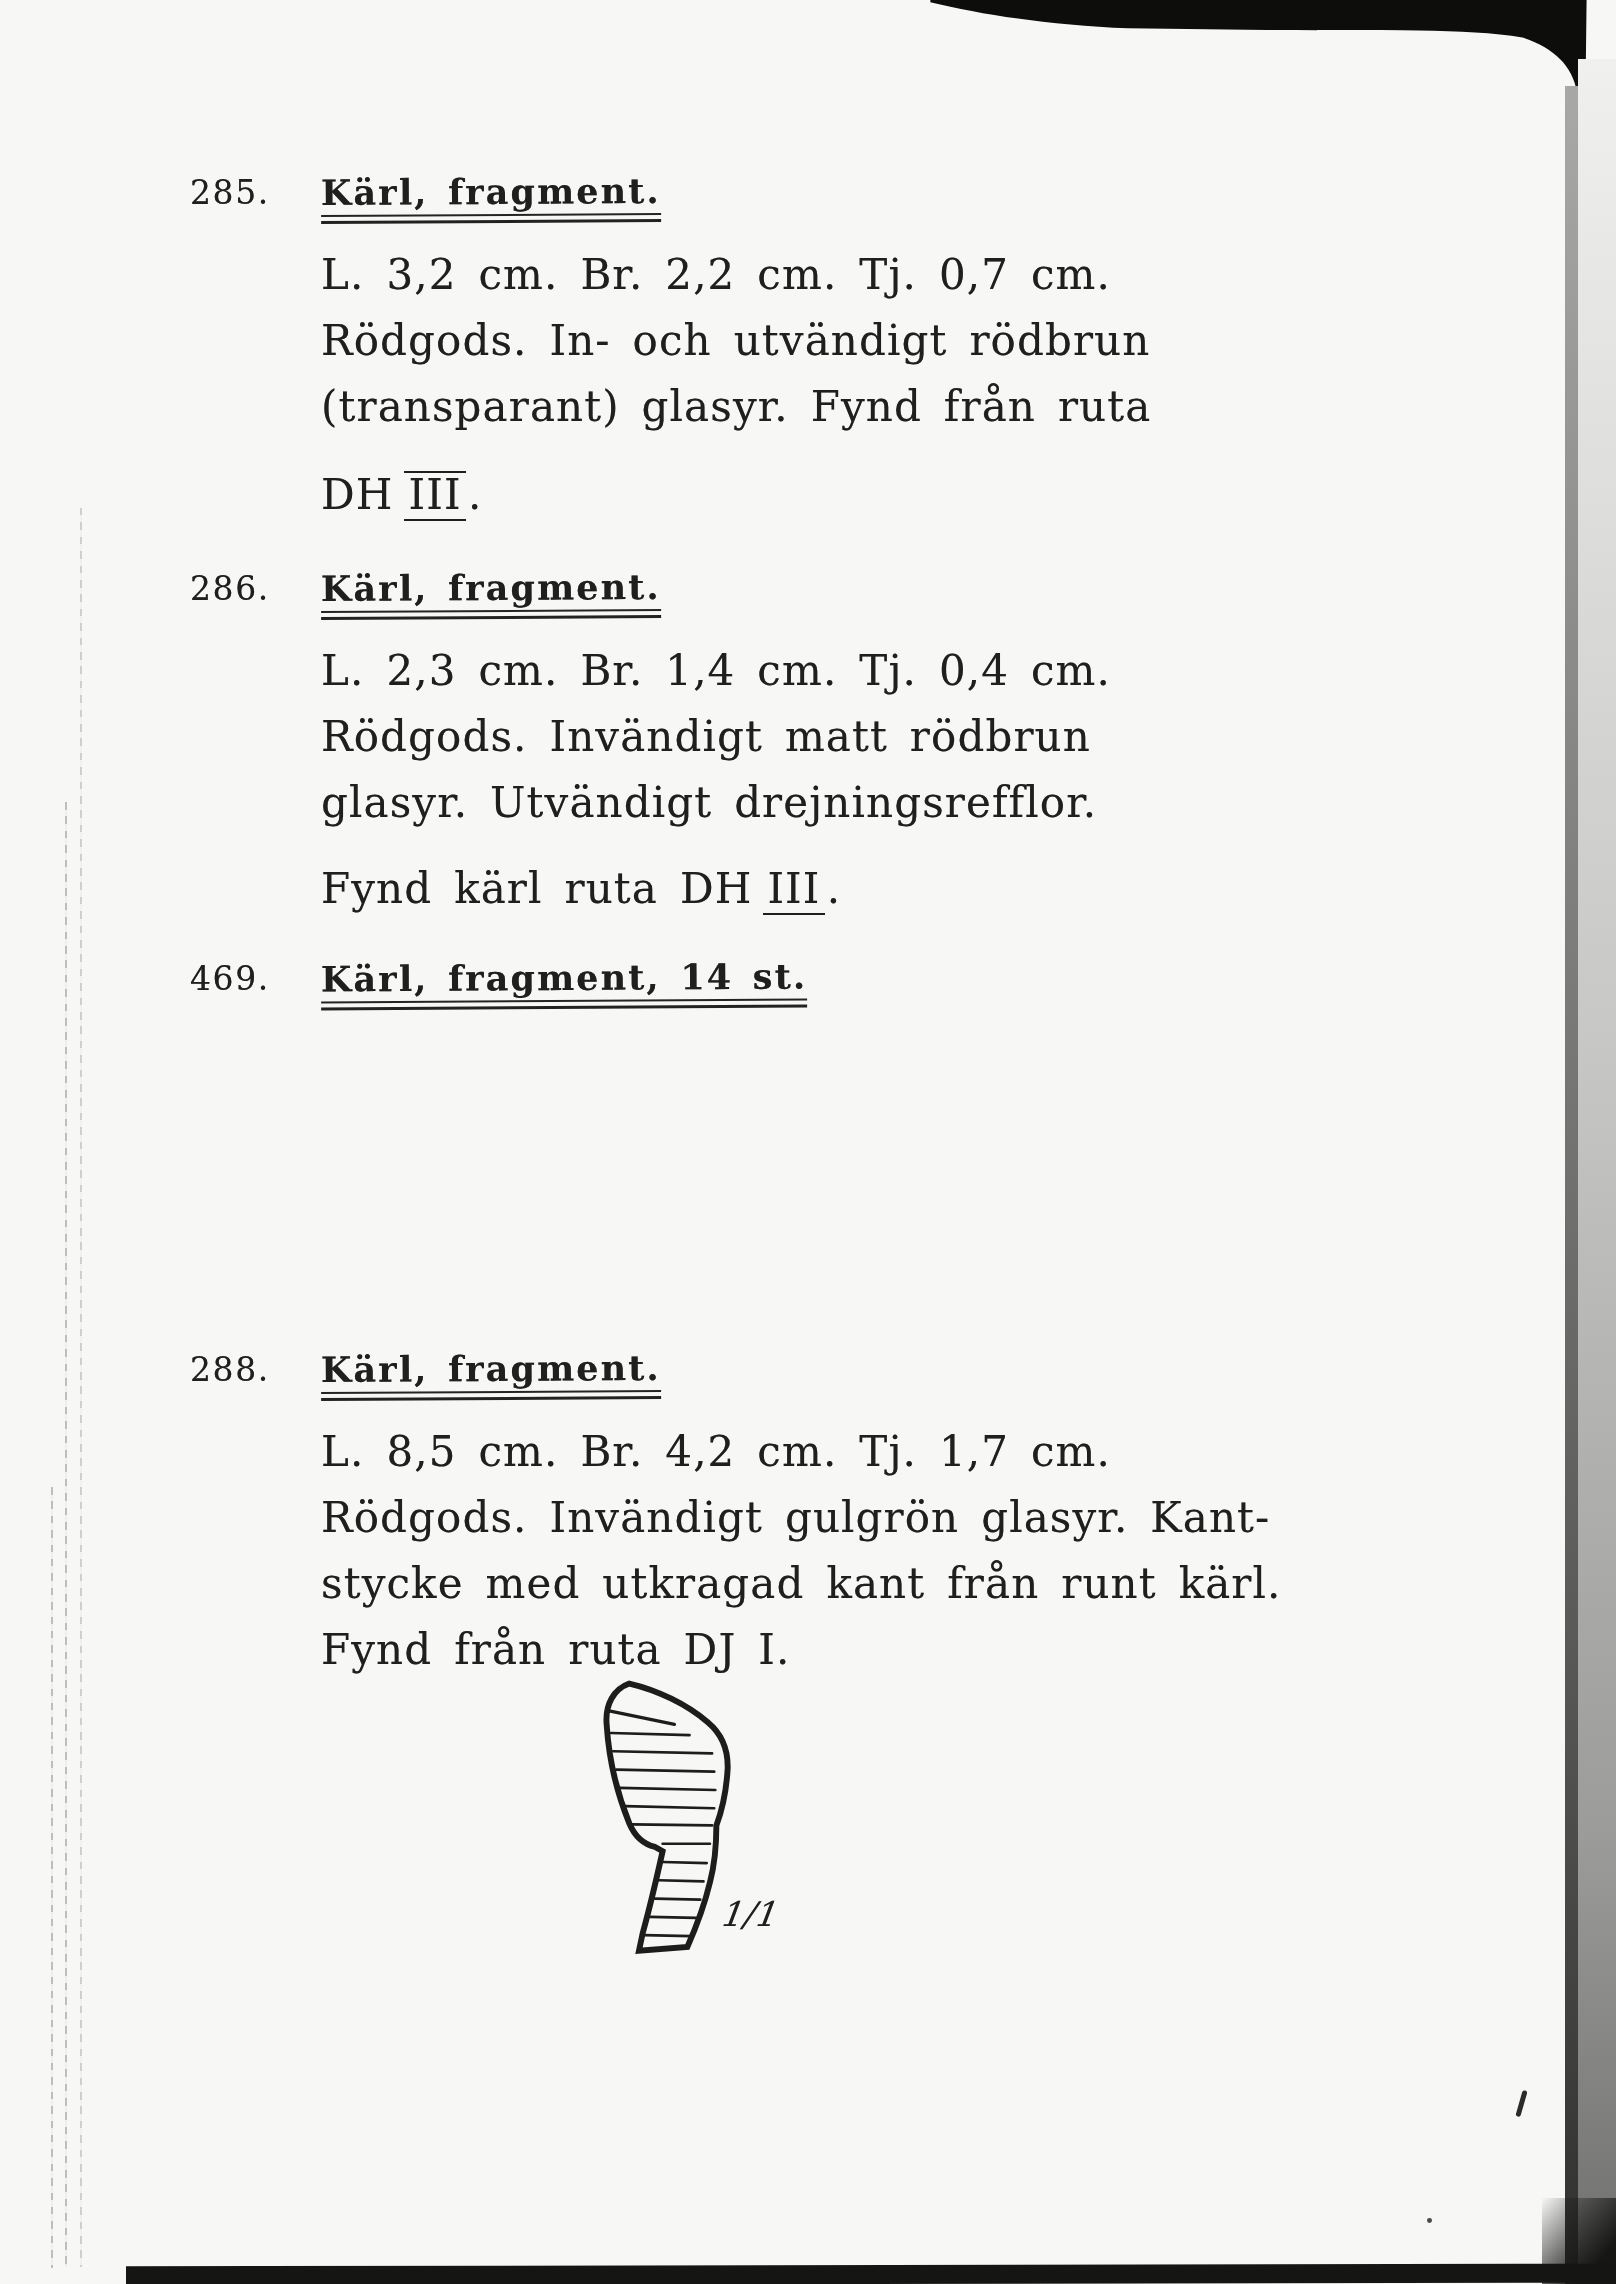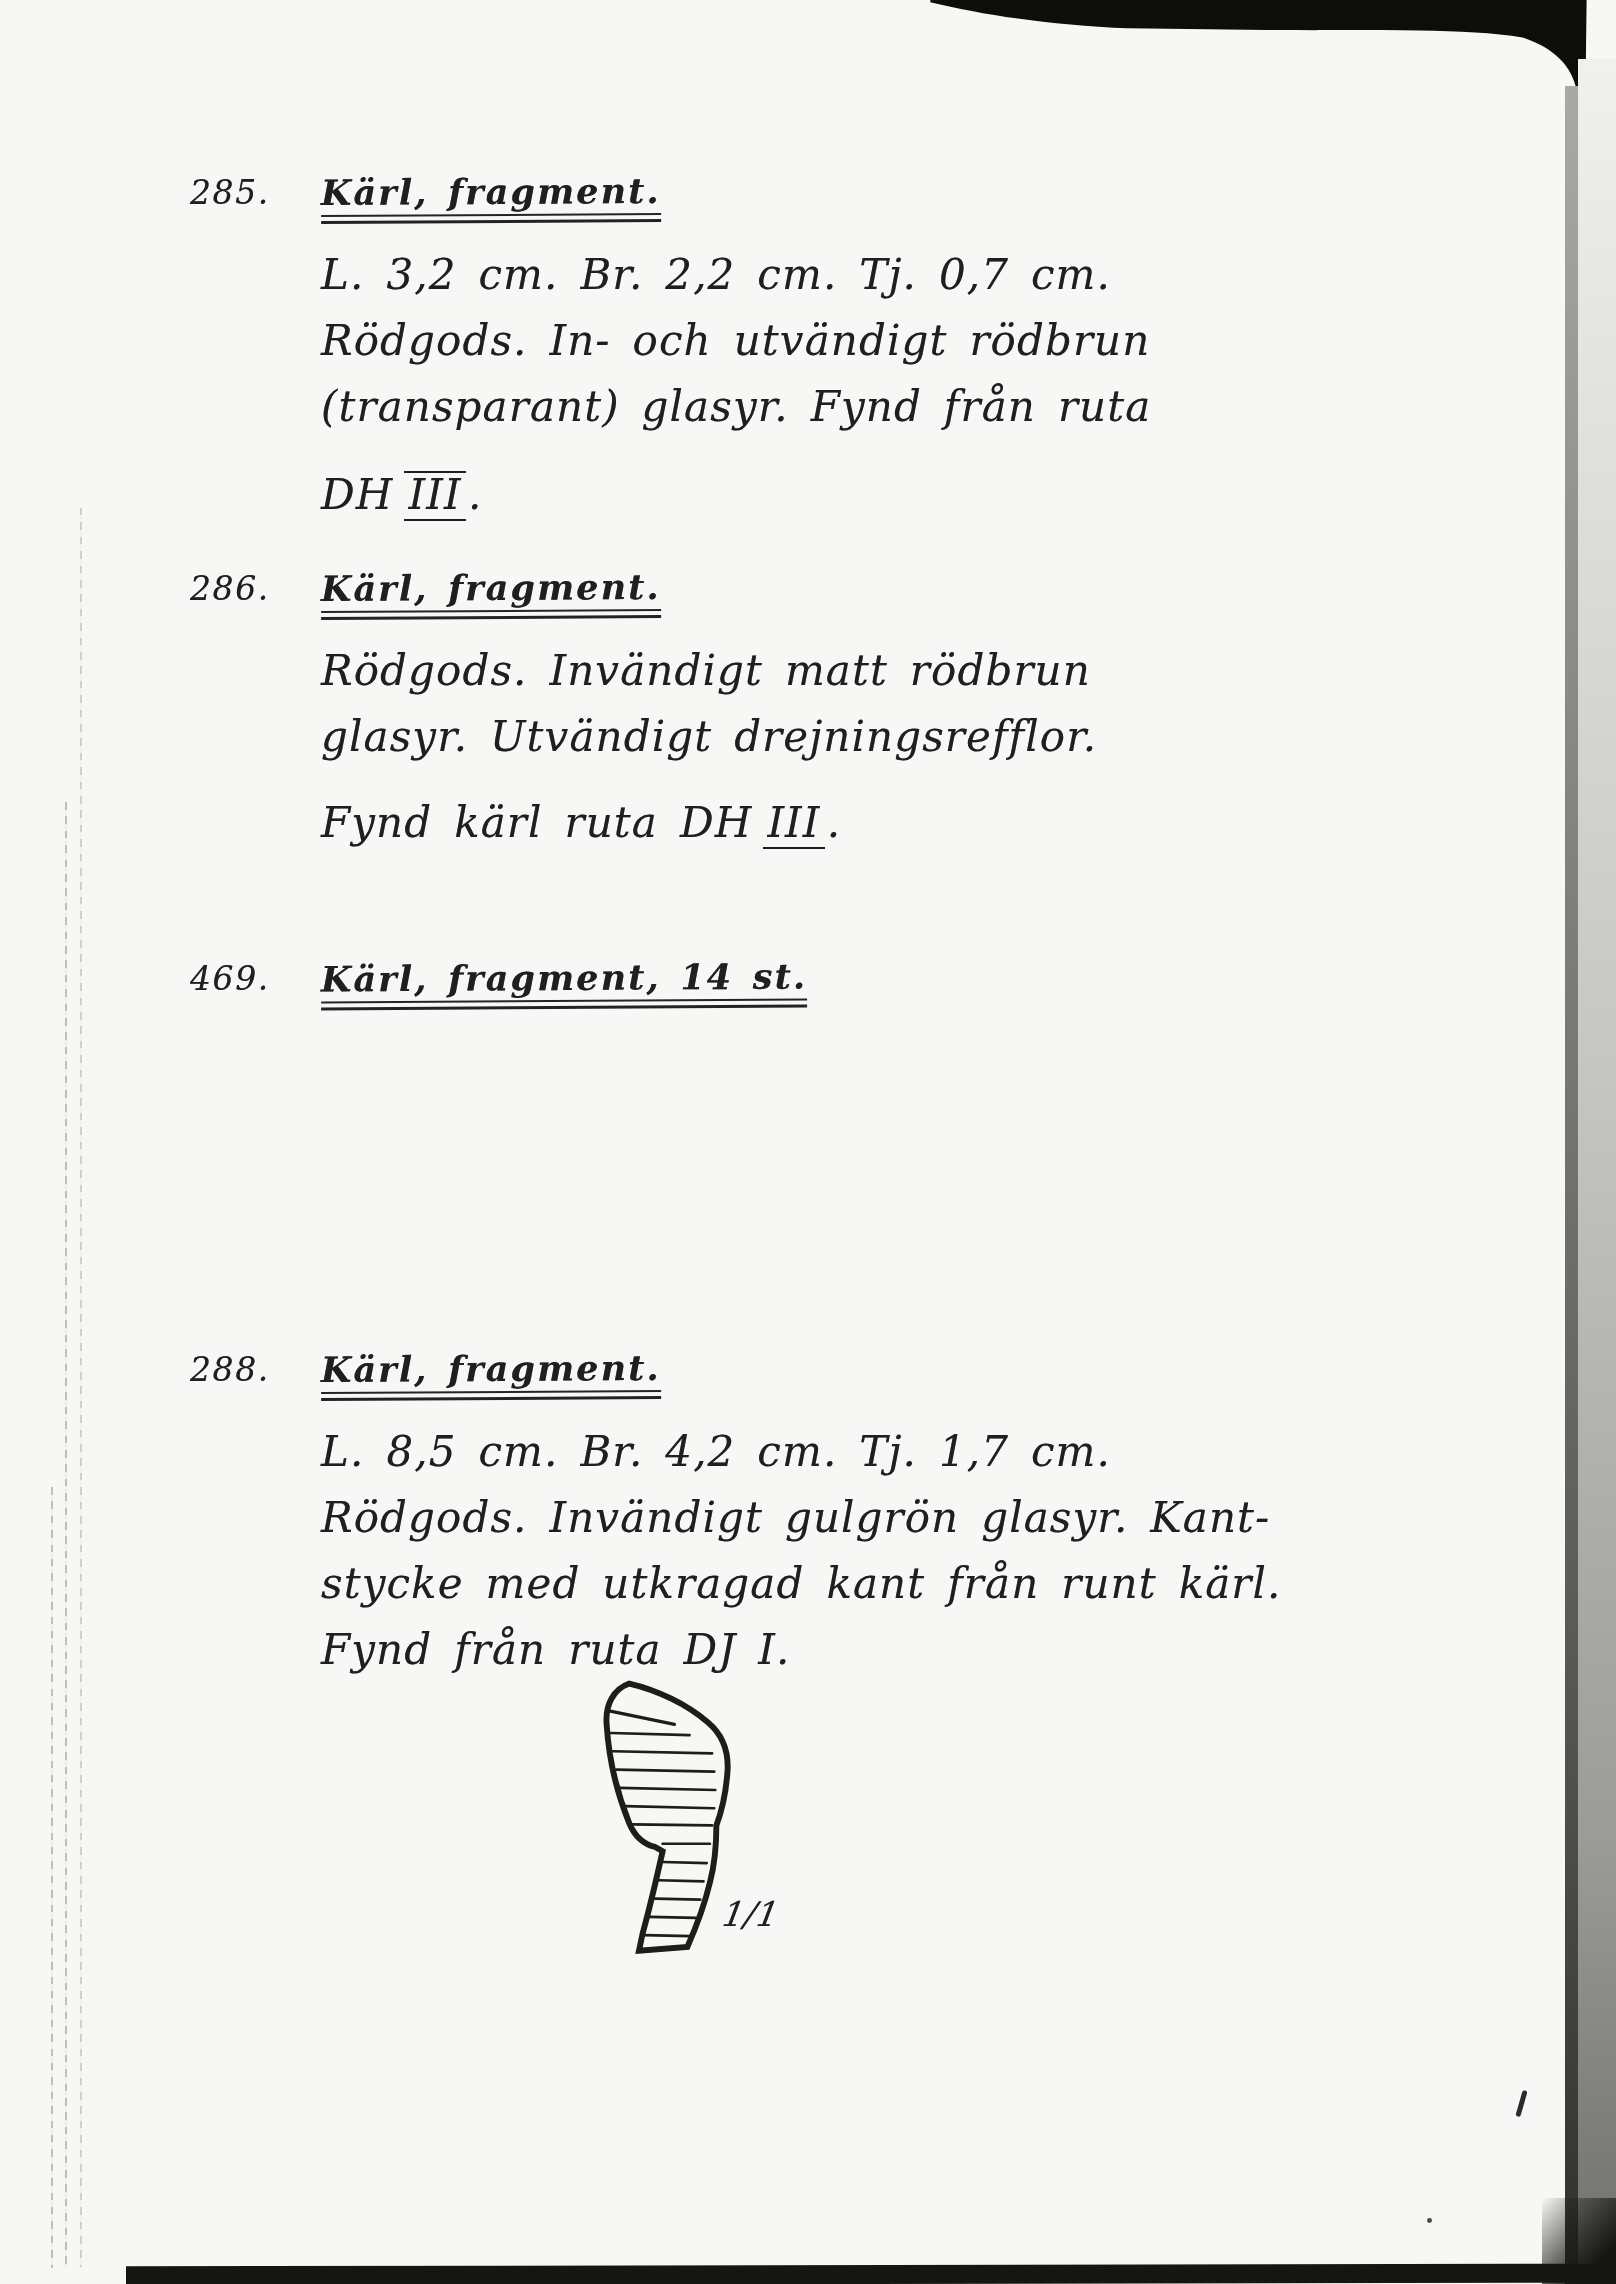--- a/index.html
+++ b/index.html
@@ -36,21 +36,21 @@
   }
   #ink-tick-mark {
     position:absolute; left:1519px; top:2090px; width:4.8px; height:27px;
     background:#2b2b2b; border-radius:2.7px; transform:rotate(16deg);
   }
   #ink-dot {
     position:absolute; left:1427px; top:2218px; width:4.8px; height:4.8px;
     background:#4a4a48; border-radius:50%;
   }
   
-  .entry { position:absolute; left:190px; width:1294px; font-style:italic; }
+  .entry { position:absolute; left:190px; width:1294px; }
   .entry-header { display:flex; align-items:baseline; }
   .entry-num {
     flex:0 0 131px; font-size:33px; letter-spacing:1.6px;
     text-shadow:0 0 0.5px rgba(25,25,25,.55);
   }
   .entry-title {
     display:inline-block; font-size:35px; font-weight:600; letter-spacing:2.1px;
     word-spacing:5.3px; padding-bottom:4.3px; border-bottom:3.2px solid #222;
     transform:rotate(-0.35deg); text-shadow:0 0 0.5px rgba(25,25,25,.55);
   }
@@ -105,20 +105,21 @@
       <div class="hand-line"><span>DH</span><span class="roman over">III</span><span class="find-suffix">.</span></div>
     </div>
   </div>
 
   <div class="entry" style="top:567px">
     <div class="entry-header">
       <span class="entry-num">286.</span>
       <span class="entry-title">Kärl, fragment.</span>
     </div>
     <div class="entry-lines">
+      <div class="hand-line">L. 2,3 cm. Br. 1,4 cm. Tj. 0,4 cm.</div>
       <div class="hand-line">Rödgods. Invändigt matt rödbrun</div>
       <div class="hand-line">glasyr. Utvändigt drejningsrefflor.</div>
       <div class="hand-line"><span>Fynd kärl ruta DH</span><span class="roman">III</span><span class="find-suffix">.</span></div>
     </div>
   </div>
 
   <div class="entry" style="top:957px">
     <div class="entry-header">
       <span class="entry-num">469.</span>
       <span class="entry-title">Kärl, fragment, 14 st.</span>

